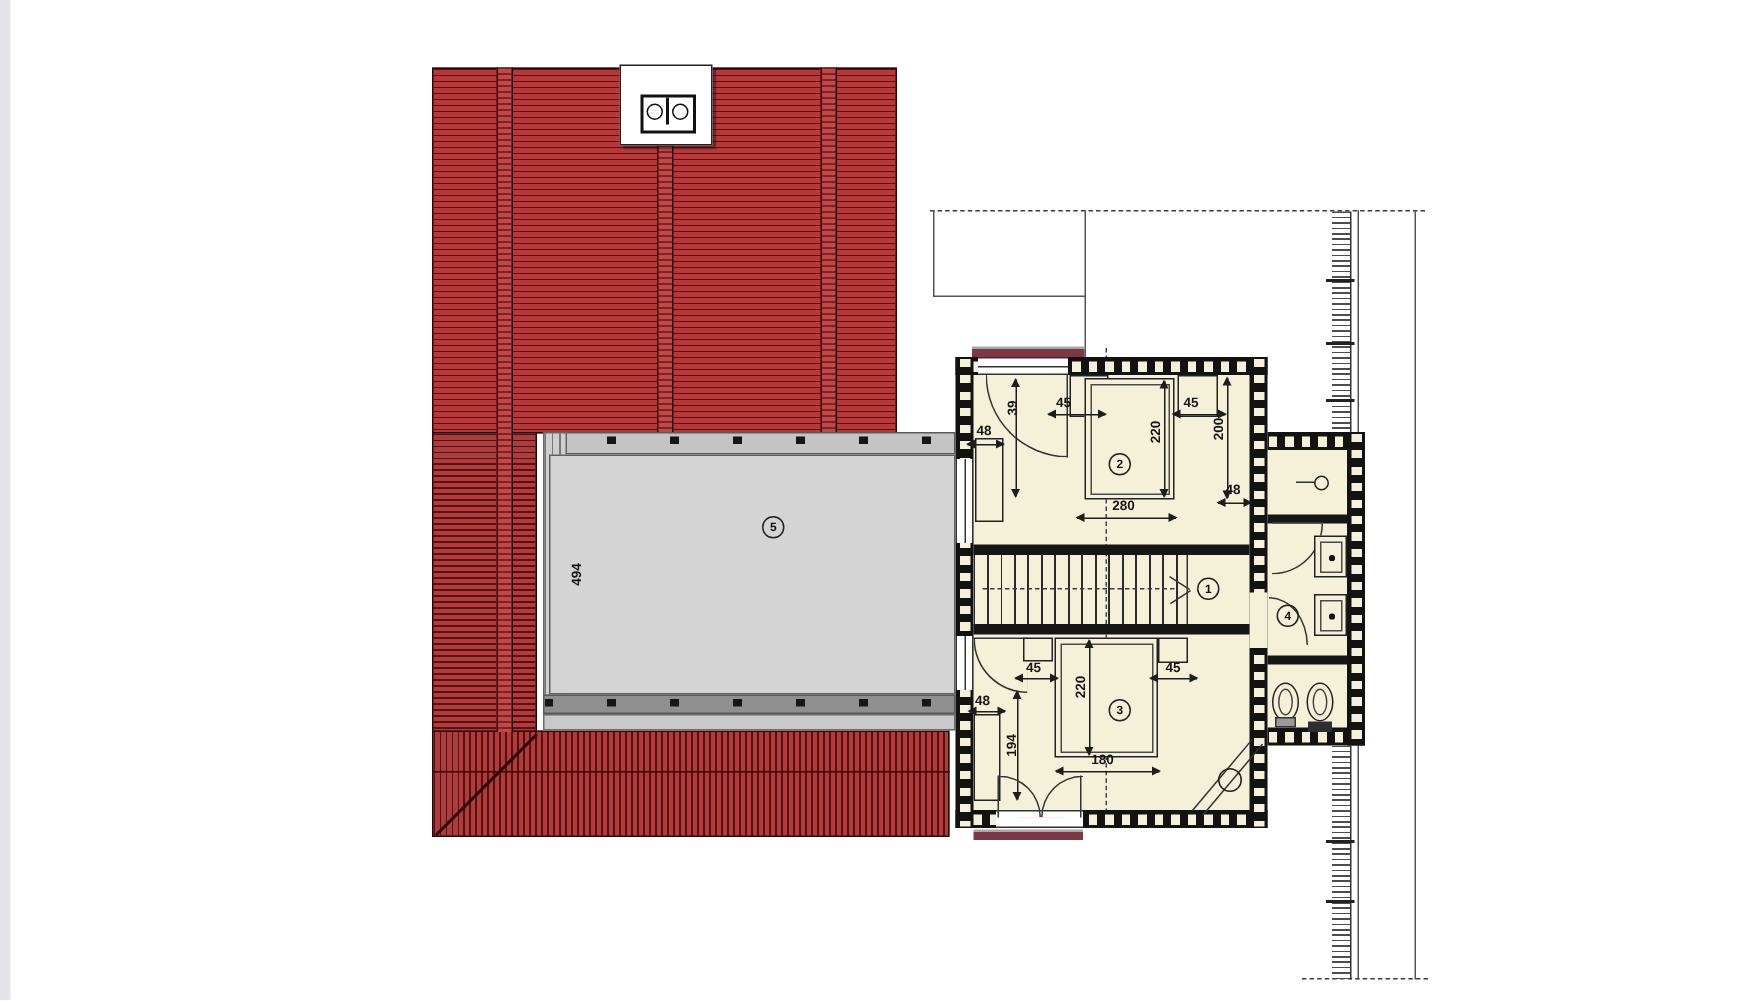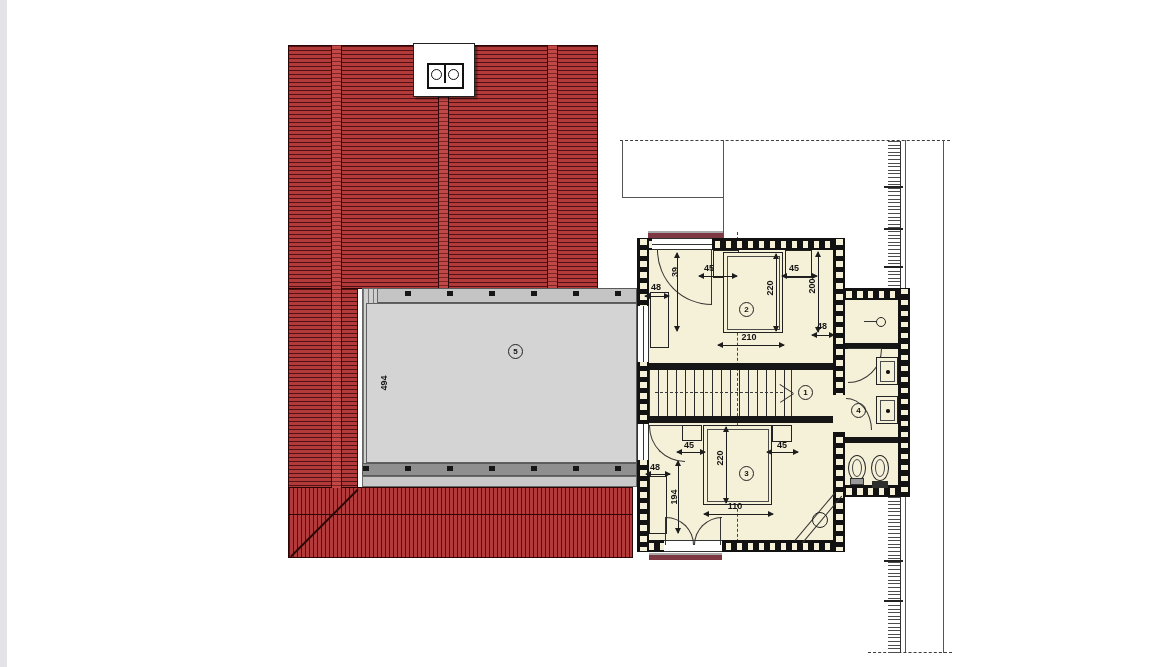--- a/index.html
+++ b/index.html
@@ -166,21 +166,21 @@
   <div class="t" style="left:701px;top:263px;width:16px">45</div>
   <div class="dimh" style="left:699px;top:276px;width:38px"></div>
   <div class="t rot" style="left:758px;top:283px;width:24px">220</div>
   <div class="dimv" style="left:776px;top:254px;height:77px"></div>
   <div class="t" style="left:786px;top:263px;width:16px">45</div>
   <div class="dimh" style="left:782px;top:276px;width:35px"></div>
   <div class="t rot" style="left:800px;top:281px;width:24px">200</div>
   <div class="dimv" style="left:818px;top:252px;height:80px"></div>
   <div class="t" style="left:814px;top:321px;width:16px">48</div>
   <div class="dimh" style="left:812px;top:335px;width:22px"></div>
-  <div class="t" style="left:737px;top:332px;width:24px">210</div>
+  <div class="t" style="left:737px;top:332px;width:24px">280</div>
   <div class="dimh" style="left:718px;top:345px;width:66px"></div>
 
   <div class="line" style="left:649px;top:425px;width:36px;height:1.4px"></div>
   <div class="arc arc-bl" style="left:649px;top:426px;width:36px;height:36px"></div>
   <div class="furn" style="left:649px;top:476px;width:18px;height:58px"></div>
   <div class="furn" style="left:682px;top:425px;width:20px;height:16px"></div>
   <div class="furn" style="left:772px;top:425px;width:20px;height:17px"></div>
   <div class="furn" style="left:703px;top:425px;width:69px;height:80px">
     <div class="furn-in"></div>
   </div>
@@ -189,21 +189,21 @@
   <div class="t" style="left:681px;top:440px;width:16px">45</div>
   <div class="dimh" style="left:677px;top:452px;width:28px"></div>
   <div class="t rot" style="left:708px;top:453px;width:24px">220</div>
   <div class="dimv" style="left:726px;top:427px;height:76px"></div>
   <div class="t" style="left:774px;top:440px;width:16px">45</div>
   <div class="dimh" style="left:767px;top:452px;width:31px"></div>
   <div class="t" style="left:647px;top:462px;width:16px">48</div>
   <div class="dimh" style="left:646px;top:474px;width:24px"></div>
   <div class="t rot" style="left:662px;top:492px;width:24px">194</div>
   <div class="dimv" style="left:678px;top:461px;height:72px"></div>
-  <div class="t" style="left:723px;top:501px;width:24px">110</div>
+  <div class="t" style="left:723px;top:501px;width:24px">180</div>
   <div class="dimh" style="left:704px;top:514px;width:69px"></div>
 
   <div class="line" style="left:665px;top:517px;width:1.4px;height:28px"></div>
   <div class="line" style="left:720px;top:517px;width:1.4px;height:28px"></div>
   <div class="arc arc-tr" style="left:666px;top:517px;width:28px;height:28px"></div>
   <div class="arc arc-tl" style="left:694px;top:517px;width:28px;height:28px"></div>
 
   <div class="line" style="left:795px;top:540px;width:62px;height:1.4px;transform:rotate(-50deg);transform-origin:0 50%"></div>
   <div class="line" style="left:802px;top:543px;width:62px;height:1.4px;transform:rotate(-50deg);transform-origin:0 50%"></div>
   <div class="abs" style="left:812px;top:512px;width:16px;height:16px;border:1.5px solid #222;border-radius:50%;box-sizing:border-box"></div>

